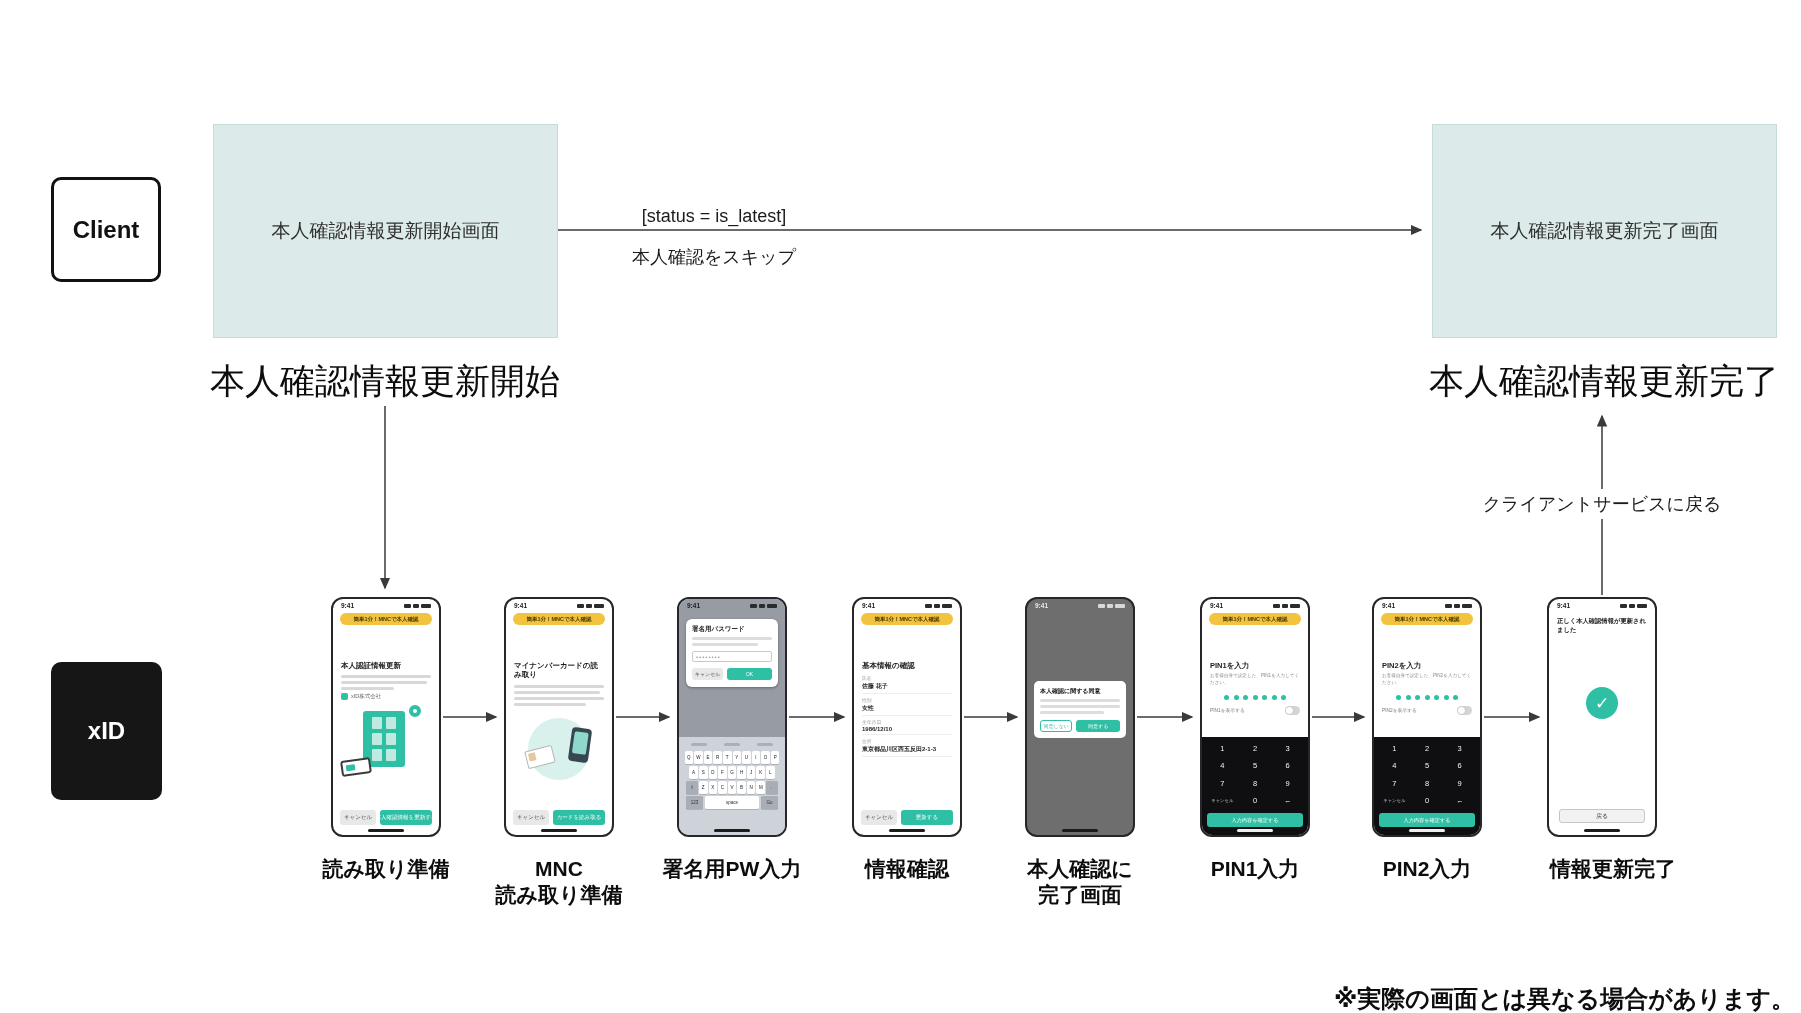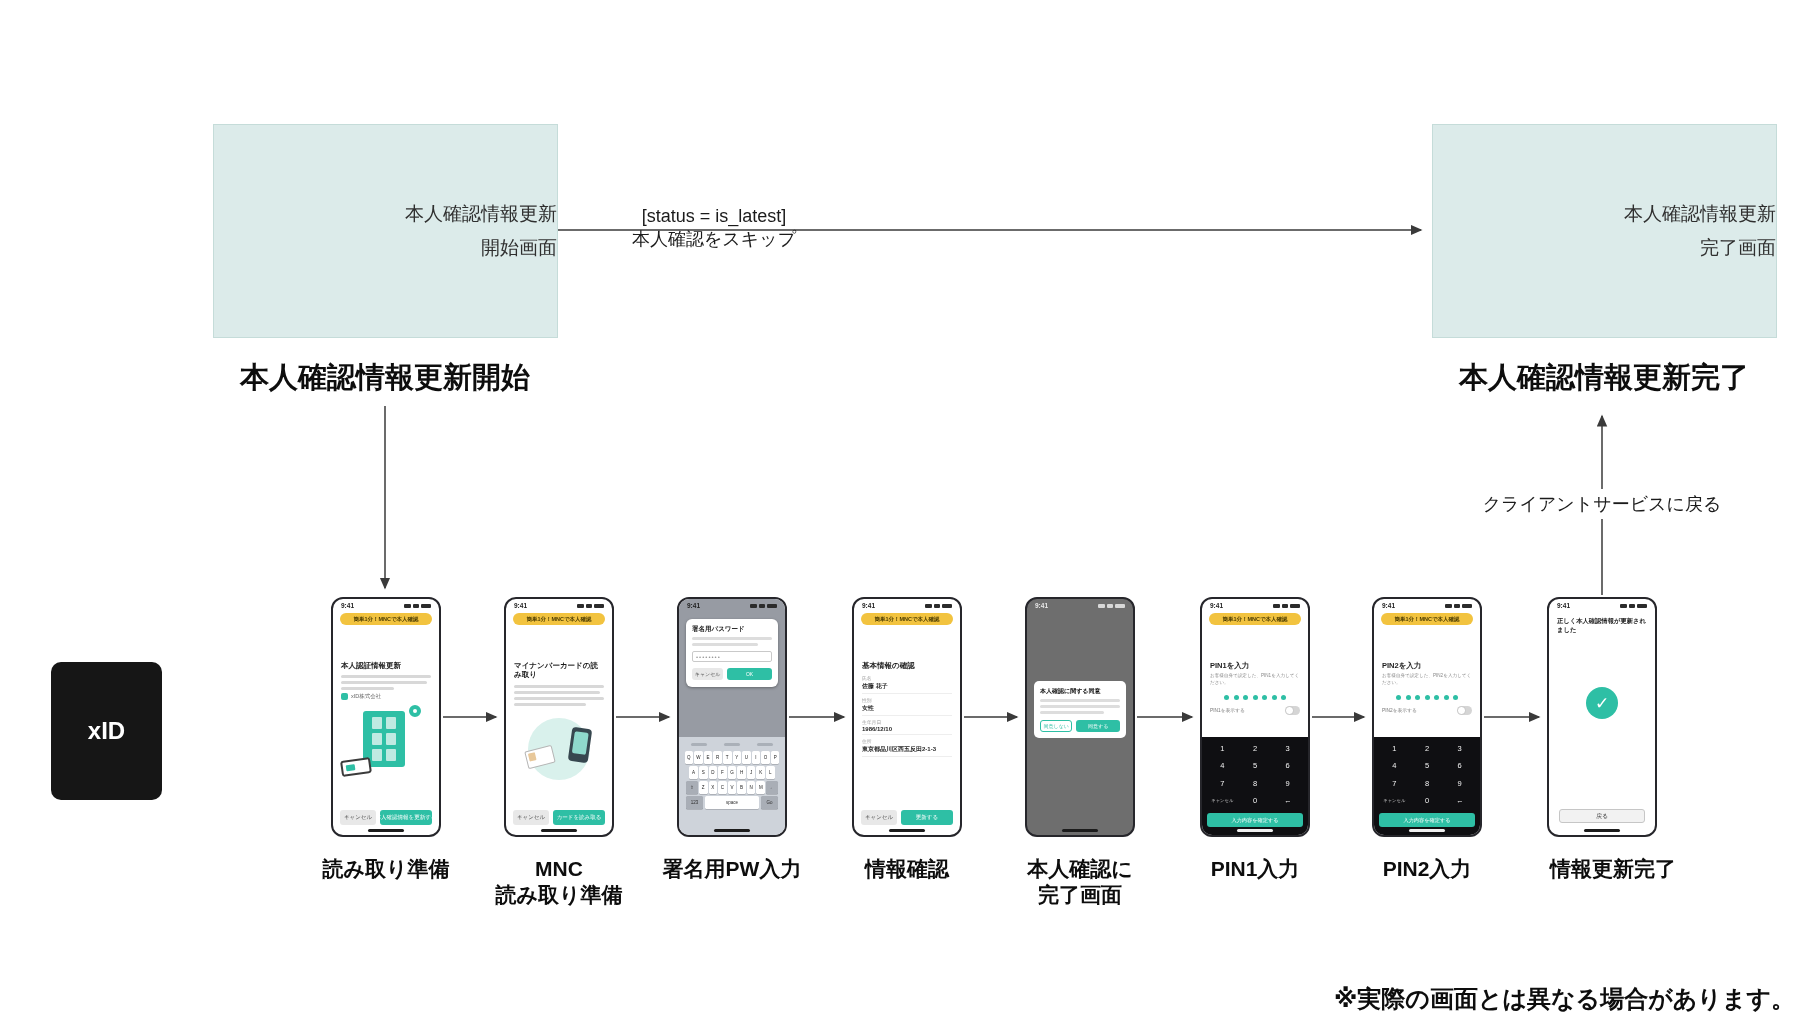--- a/index.html
+++ b/index.html
@@ -10,32 +10,32 @@
 
   
   .lane-badge { position: absolute; display: flex; align-items: center; justify-content: center;
     font-weight: 800; font-size: 24px; border-radius: 10px; }
   .lane-client { left: 51px; top: 177px; width: 110px; height: 105px; background: #fff;
     border: 3px solid #111; color: #111; }
   .lane-xid { left: 51px; top: 662px; width: 111px; height: 138px; background: #161616; color: #fff; }
 
   
   .flow-box { position: absolute; width: 345px; height: 214px; background: var(--boxfill, #dcebea);
-    border: 1px solid #c5dcd9; display: flex; flex-direction: column; align-items: flex-end;
+    border: 1px solid #c5dcd9; display: flex; flex-direction: row; align-items: center;
     justify-content: center; font-size: 19px; color: #2f2f2f; line-height: 1.8; text-align: center; }
   .flow-box.start { left: 213px; top: 124px; }
   .flow-box.end { left: 1432px; top: 124px; }
 
-  .big-title { position: absolute; width: 440px; text-align: center; font-size: 29px; font-weight: 700; color: #0d0d0d; }
+  .big-title { position: absolute; width: 440px; text-align: center; font-size: 35px; font-weight: 400; color: #0d0d0d; }
   .title-start { left: 165px; top: 358px; }
   .title-end { left: 1384px; top: 358px; }
 
   .edge-label { position: absolute; text-align: center; font-size: 18px; color: #1b1b1b; line-height: 1.45; }
   .skip-1 { left: 584px; top: 203px; width: 260px; }
-  .skip-2 { left: 584px; top: 226px; width: 260px; font-family: Liberation Serif, serif; }
+  .skip-2 { left: 584px; top: 244px; width: 260px; font-family: Liberation Serif, serif; }
   .push-label { left: 270px; top: 479px; width: 230px; background: #fff; padding: 2px 0; }
   .return-label { left: 1462px; top: 489px; width: 280px; background: #fff; padding: 2px 0; }
 
   .disclaimer { position: absolute; right: 6px; top: 983px; font-size: 24px; font-weight: 700; color: #0d0d0d; }
 
   
   .caption { position: absolute; top: 856px; width: 160px; text-align: center;
     font-size: 21px; font-weight: 800; color: #0d0d0d; line-height: 1.25; }
 
   
@@ -173,20 +173,23 @@
       <line x1="443" y1="717" x2="496" y2="717" marker-end="url(#arr)"></line>
       <line x1="616" y1="717" x2="669" y2="717" marker-end="url(#arr)"></line>
       <line x1="789" y1="717" x2="844" y2="717" marker-end="url(#arr)"></line>
       <line x1="964" y1="717" x2="1017" y2="717" marker-end="url(#arr)"></line>
       <line x1="1137" y1="717" x2="1192" y2="717" marker-end="url(#arr)"></line>
       <line x1="1312" y1="717" x2="1364" y2="717" marker-end="url(#arr)"></line>
       <line x1="1484" y1="717" x2="1539" y2="717" marker-end="url(#arr)"></line>
     </g>
   </svg>
 
+  <div class="lane-badge lane-client">
+    <span>Client</span>
+  </div>
   <div class="lane-badge lane-xid">
     <span>xID</span>
   </div>
 
   <div class="flow-box start">
     <div>本人確認情報更新</div>
     <div>開始画面</div>
   </div>
   <div class="flow-box end">
     <div>本人確認情報更新</div>

